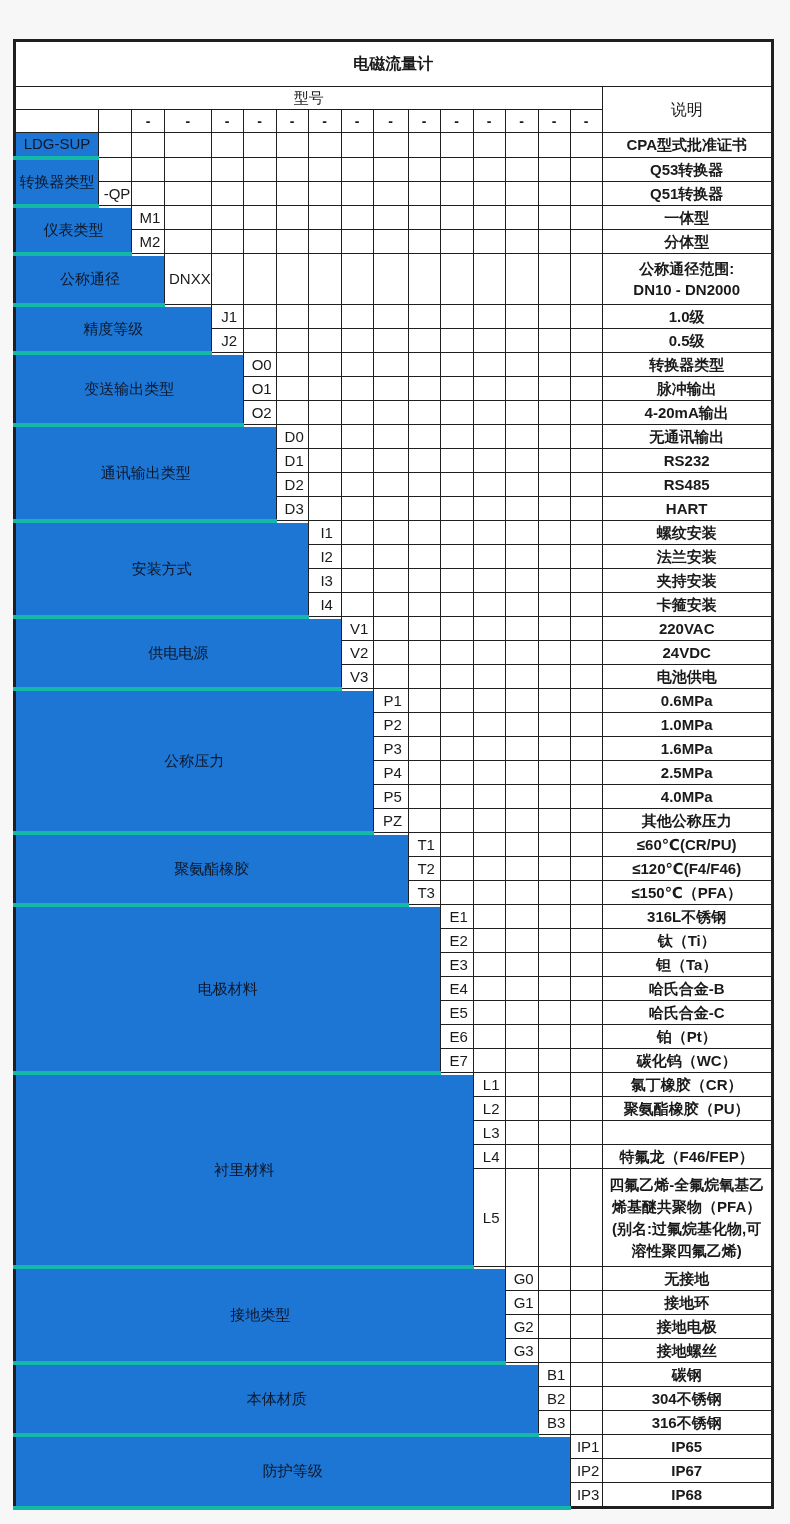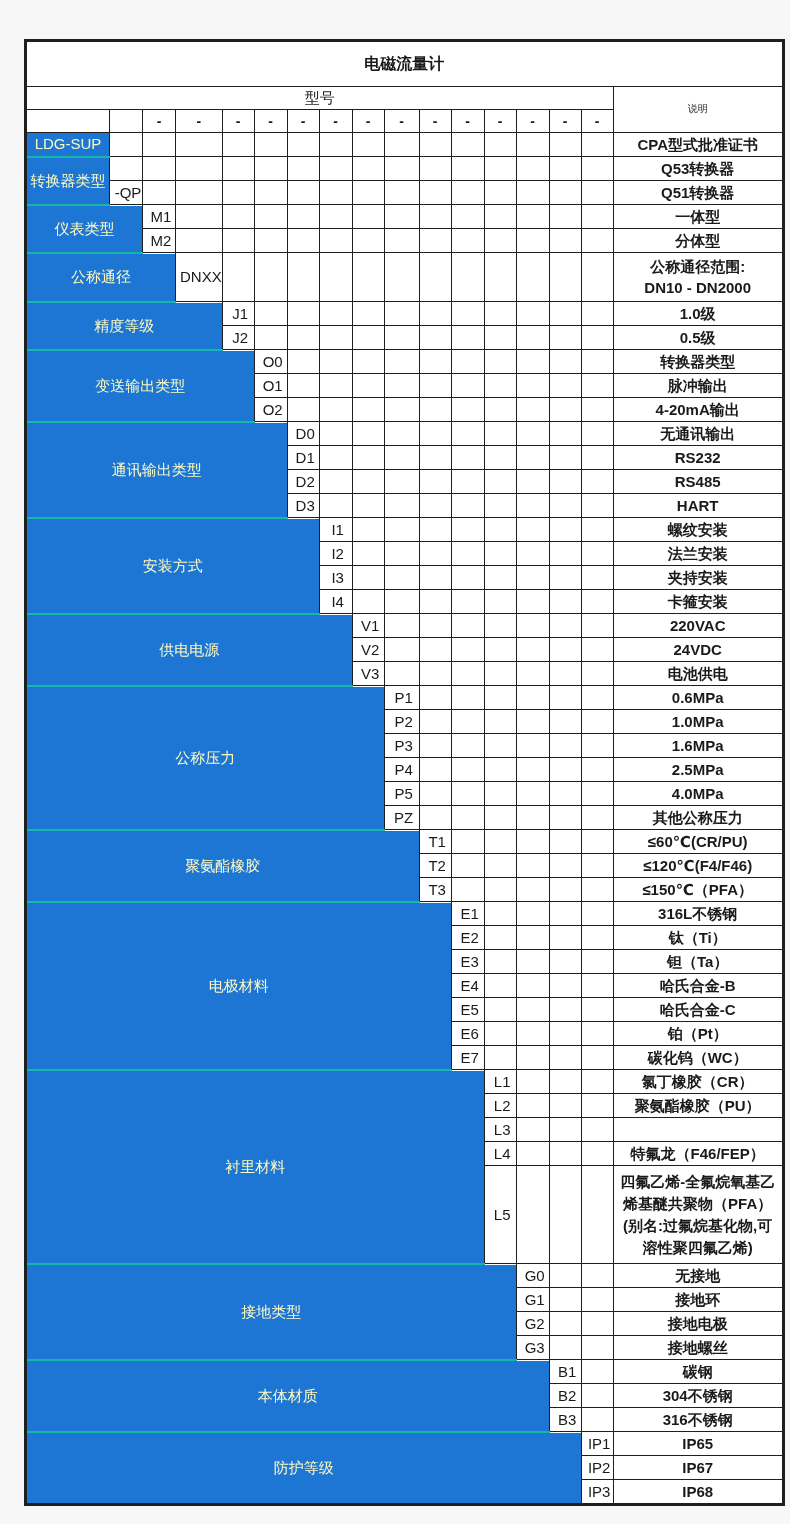--- a/index.html
+++ b/index.html
@@ -2,41 +2,41 @@
 <html style="--blue: #1d76d3; --border: #1f1f1f; --page-bg: #f7f7f7; --text: #1a1a1a;"><head>
 <meta charset="utf-8">
 <style>
   html,body{margin:0;padding:0;}
   body{
     width:790px;height:1524px;overflow:hidden;
     background:var(--page-bg,#f7f7f7);
     font-family:"Liberation Sans","DejaVu Sans",sans-serif;
     color:var(--text,#1a1a1a);
   }
-  .wrap{position:absolute;left:24px;top:39px;}
+  .wrap{position:absolute;left:13px;top:39px;}
   table{
     border-collapse:collapse;table-layout:fixed;background:#fff;
     border:3px solid var(--border,#1f1f1f);
   }
   td{
     border:1px solid var(--border,#1f1f1f);
     font-size:15px;text-align:center;padding:0;overflow:hidden;
     vertical-align:middle;line-height:1.45;
   }
   td.title-cell{height:44px;font-weight:bold;font-size:16px;}
   td.model-h{height:21px;margin-left:37px;}
-  td.desc-h{font-size:10px;text-align:center;}
+  td.desc-h{font-size:16px;text-align:center;}
   tr.dash-row td{height:22px;}
   td.dash-cell{font-weight:bold;font-size:14px;}
   .h1{height:23px;}
   .h2{height:47px;}
   .h4{height:97px;}
   td.cat-cell{
-    background:var(--blue,#1d76d3);color:#fef9c3;
-    border-bottom:2px solid #14b8a6;
+    background:var(--blue,#1d76d3);color:#0f172a;
+    border-bottom:4px solid #14b8a6;
   }
   td.code-cell{text-align:center;padding-left:4px;}
   td.desc-cell{padding:0 3px;white-space:pre-line;font-weight:bold;}
 </style>
 </head>
 <body>
 
 <div class="wrap">
   <table id="sel-table">
     <colgroup>

